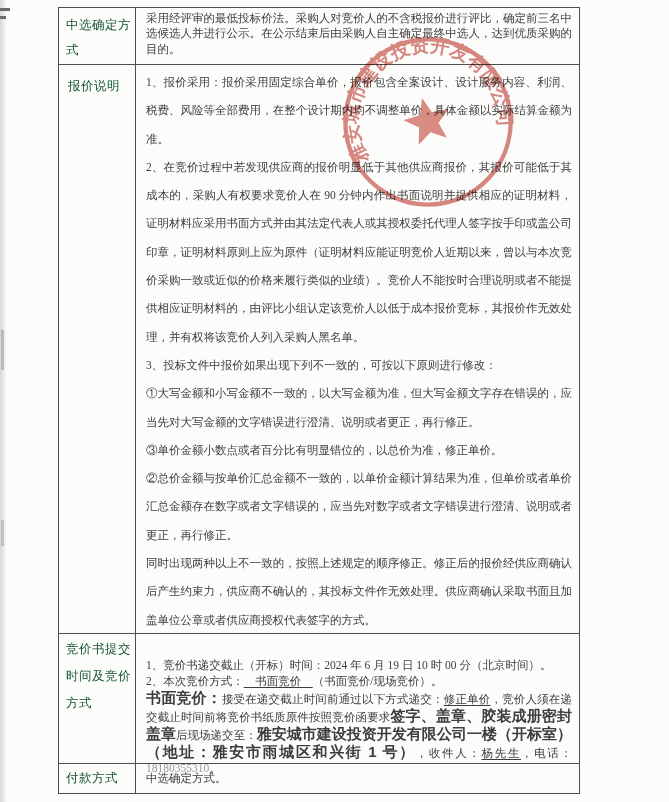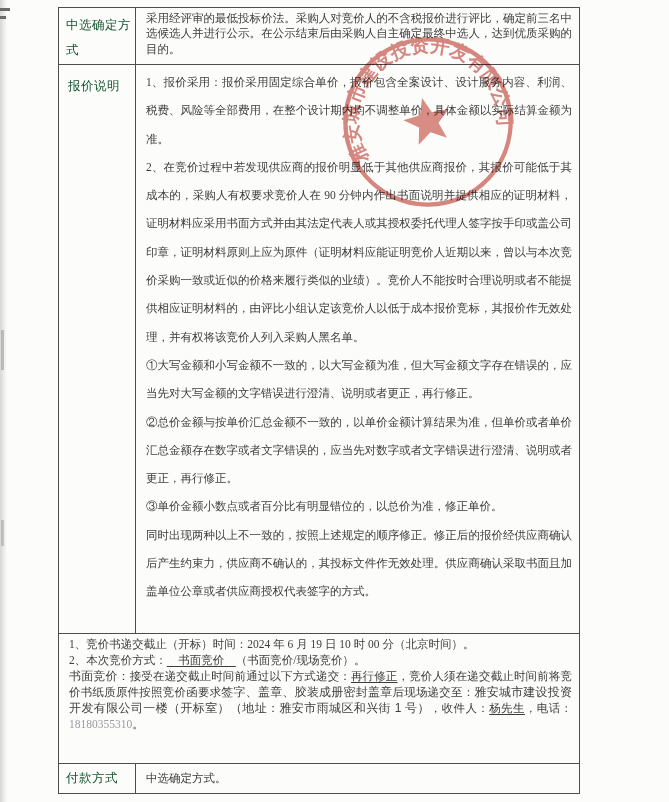--- a/index.html
+++ b/index.html
@@ -44,27 +44,27 @@
     color:#3d3d3d;
   }
   .r1{height:56px;}
   .r1 .label{padding:5px 2px 0 7px;line-height:25px;}
   .r1 .content{font-size:11.5px;line-height:15.4px;padding:3px 7px 0 10px;}
   .r2{height:569px;}
   .r2 .label{padding:9px 2px 0 9px;line-height:25px;}
   .r2 .content{font-size:11.5px;line-height:28.3px;padding:3px 7px 0 10px;}
   .r3{height:130px;}
   .r3 .label{padding:2px 2px 0 7px;line-height:27px;}
-  .r3 .content{font-size:11.5px;line-height:15.9px;padding:3px 7px 0 10px;}
+  .r3 .content{font-size:11.5px;line-height:15.9px;padding:3px 7px 0 10px;margin-top:21px;}
   .r4{height:30px;}
   .r4 .label{padding:2px 2px 0 7px;line-height:25px;}
   .r4 .content{font-size:11.5px;line-height:15px;padding:7px 7px 0 10px;}
 
   .para{margin:0;}
-  .para span.b{font-family:"Liberation Sans","DejaVu Sans",sans-serif;font-weight:400;font-size:12px;}
+  .para span.b{font-family:"Liberation Sans","DejaVu Sans",sans-serif;font-weight:700;font-size:15px;}
   .para span.u{text-decoration:underline;text-underline-offset:2px;}
   .para span.m{color:#9a9aa0;}
 
   
   .seal{
     position:absolute;left:333px;top:27px;width:190px;height:190px;
     mix-blend-mode:multiply;opacity:.72;
     pointer-events:none;
     filter:blur(.3px);
   }
@@ -91,32 +91,36 @@
         </div>
     </div>
 
     <div class="row r2">
       <div class="cell label">
         <span>报价说明</span>
       </div>
       <div class="cell content">
           <div class="para"><span>1、报价采用：报价采用固定综合单价，报价包含全案设计、设计服务内容、利润、税费、风险等全部费用，在整个设计期内均不调整单价，具体金额以实际结算金额为准。</span></div>
           <div class="para"><span>2、在竞价过程中若发现供应商的报价明显低于其他供应商报价，其报价可能低于其成本的，采购人有权要求竞价人在 90 分钟内作出书面说明并提供相应的证明材料，证明材料应采用书面方式并由其法定代表人或其授权委托代理人签字按手印或盖公司印章，证明材料原则上应为原件（证明材料应能证明竞价人近期以来，曾以与本次竞价采购一致或近似的价格来履行类似的业绩）。竞价人不能按时合理说明或者不能提供相应证明材料的，由评比小组认定该竞价人以低于成本报价竞标，其报价作无效处理，并有权将该竞价人列入采购人黑名单。</span></div>
+          <div class="para"><span>3、投标文件中报价如果出现下列不一致的，可按以下原则进行修改：</span></div>
           <div class="para"><span>①大写金额和小写金额不一致的，以大写金额为准，但大写金额文字存在错误的，应当先对大写金额的文字错误进行澄清、说明或者更正，再行修正。</span></div>
+          <div class="para"><span>③单价金额小数点或者百分比有明显错位的，以总价为准，修正单价。</span></div>
           <div class="para"><span>②总价金额与按单价汇总金额不一致的，以单价金额计算结果为准，但单价或者单价汇总金额存在数字或者文字错误的，应当先对数字或者文字错误进行澄清、说明或者更正，再行修正。</span></div>
-          <div class="para"><span>③单价金额小数点或者百分比有明显错位的，以总价为准，修正单价。</span></div>
           <div class="para"><span>同时出现两种以上不一致的，按照上述规定的顺序修正。修正后的报价经供应商确认后产生约束力，供应商不确认的，其投标文件作无效处理。供应商确认采取书面且加盖单位公章或者供应商授权代表签字的方式。</span></div>
         </div>
     </div>
 
     <div class="row r3">
+      <div class="cell label">
+        <span>竞价书提交时间及竞价方式</span>
+      </div>
       <div class="cell content">
           <div class="para"><span>1、竞价书递交截止（开标）时间：2024 年 6 月 19 日 10 时 00 分（北京时间）。</span></div>
           <div class="para"><span>2、本次竞价方式：</span><span class="u">　书面竞价　</span><span>（书面竞价/现场竞价）。</span></div>
-          <div class="para"><span class="b">书面竞价：</span><span>接受在递交截止时间前通过以下方式递交：</span><span class="u">再行修正</span><span>，竞价人须在递交截止时间前将竞价书纸质原件按照竞价函要求</span><span class="b">签字、盖章、胶装成册密封盖章</span><span>后现场递交至：</span><span class="b">雅安城市建设投资开发有限公司一楼（开标室）（地址：雅安市雨城区和兴街 1 号）</span><span>，收件人：</span><span class="u">杨先生</span><span>，电话：</span><span class="m">18180355310</span><span>。</span></div>
+          <div class="para"><span class="b">书面竞价：</span><span>接受在递交截止时间前通过以下方式递交：</span><span class="u">修正单价</span><span>，竞价人须在递交截止时间前将竞价书纸质原件按照竞价函要求</span><span class="b">签字、盖章、胶装成册密封盖章</span><span>后现场递交至：</span><span class="b">雅安城市建设投资开发有限公司一楼（开标室）（地址：雅安市雨城区和兴街 1 号）</span><span>，收件人：</span><span class="u">杨先生</span><span>，电话：</span><span class="m">18180355310</span><span>。</span></div>
         </div>
     </div>
 
     <div class="row r4">
       <div class="cell label">
         <span>付款方式</span>
       </div>
       <div class="cell content">
           <div class="para"><span>中选确定方式。</span></div>
         </div>

